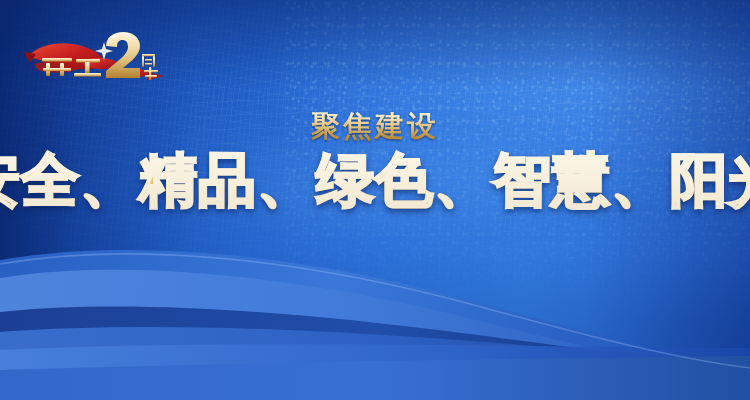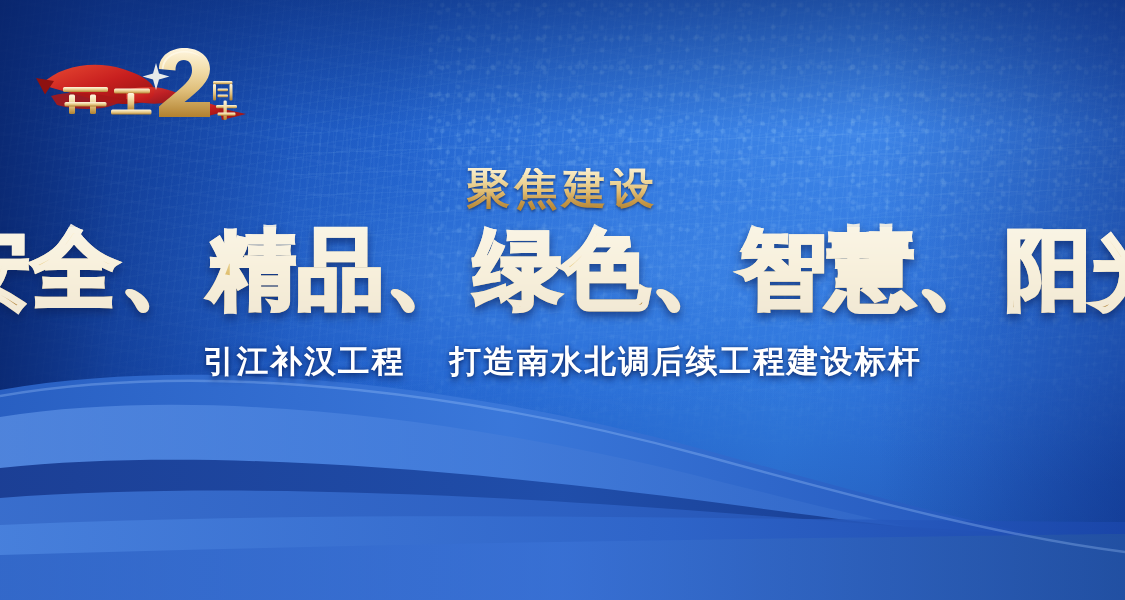--- a/index.html
+++ b/index.html
@@ -237,16 +237,15 @@
 
       <g>
         <path d="M80,12 L82,19 L89,21 L82,23 L80,30 L78,23 L71,21 L78,19 Z" fill="#fffdf2" opacity=".9"></path>
       </g>
     </svg>
   </div>
 
   <div class="copy">
     <div class="eyebrow">聚焦建设</div>
     <div class="headline">“安全、精品、绿色、智慧、阳光”</div>
-    <div class="subtitle">引江补汉工程    打造南水北调后续工程建设标杆</div>
   </div>
 
 </div>
 
 </body></html>

